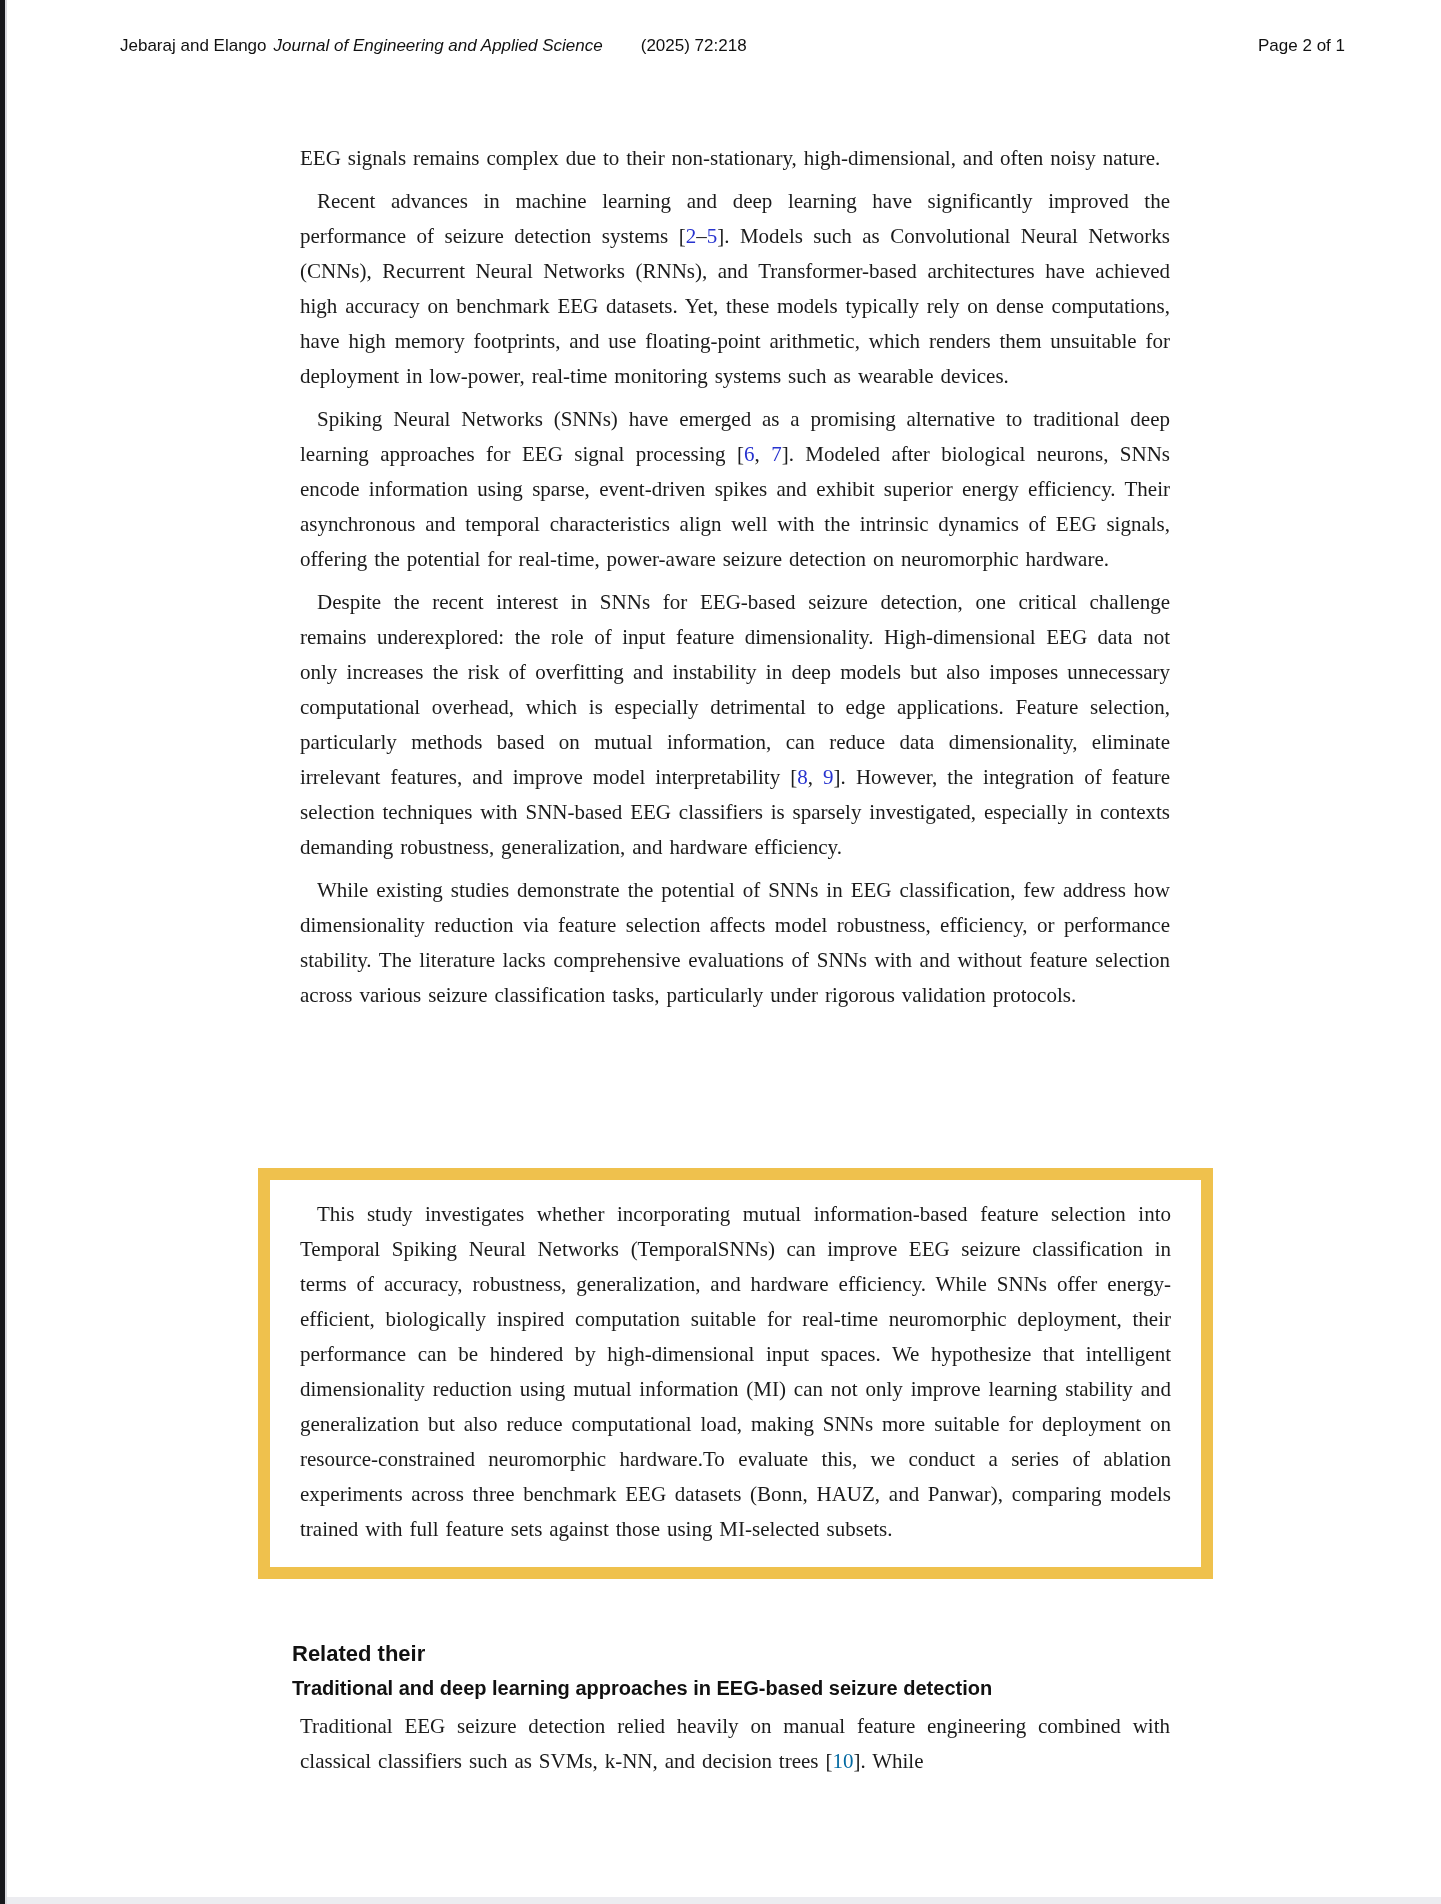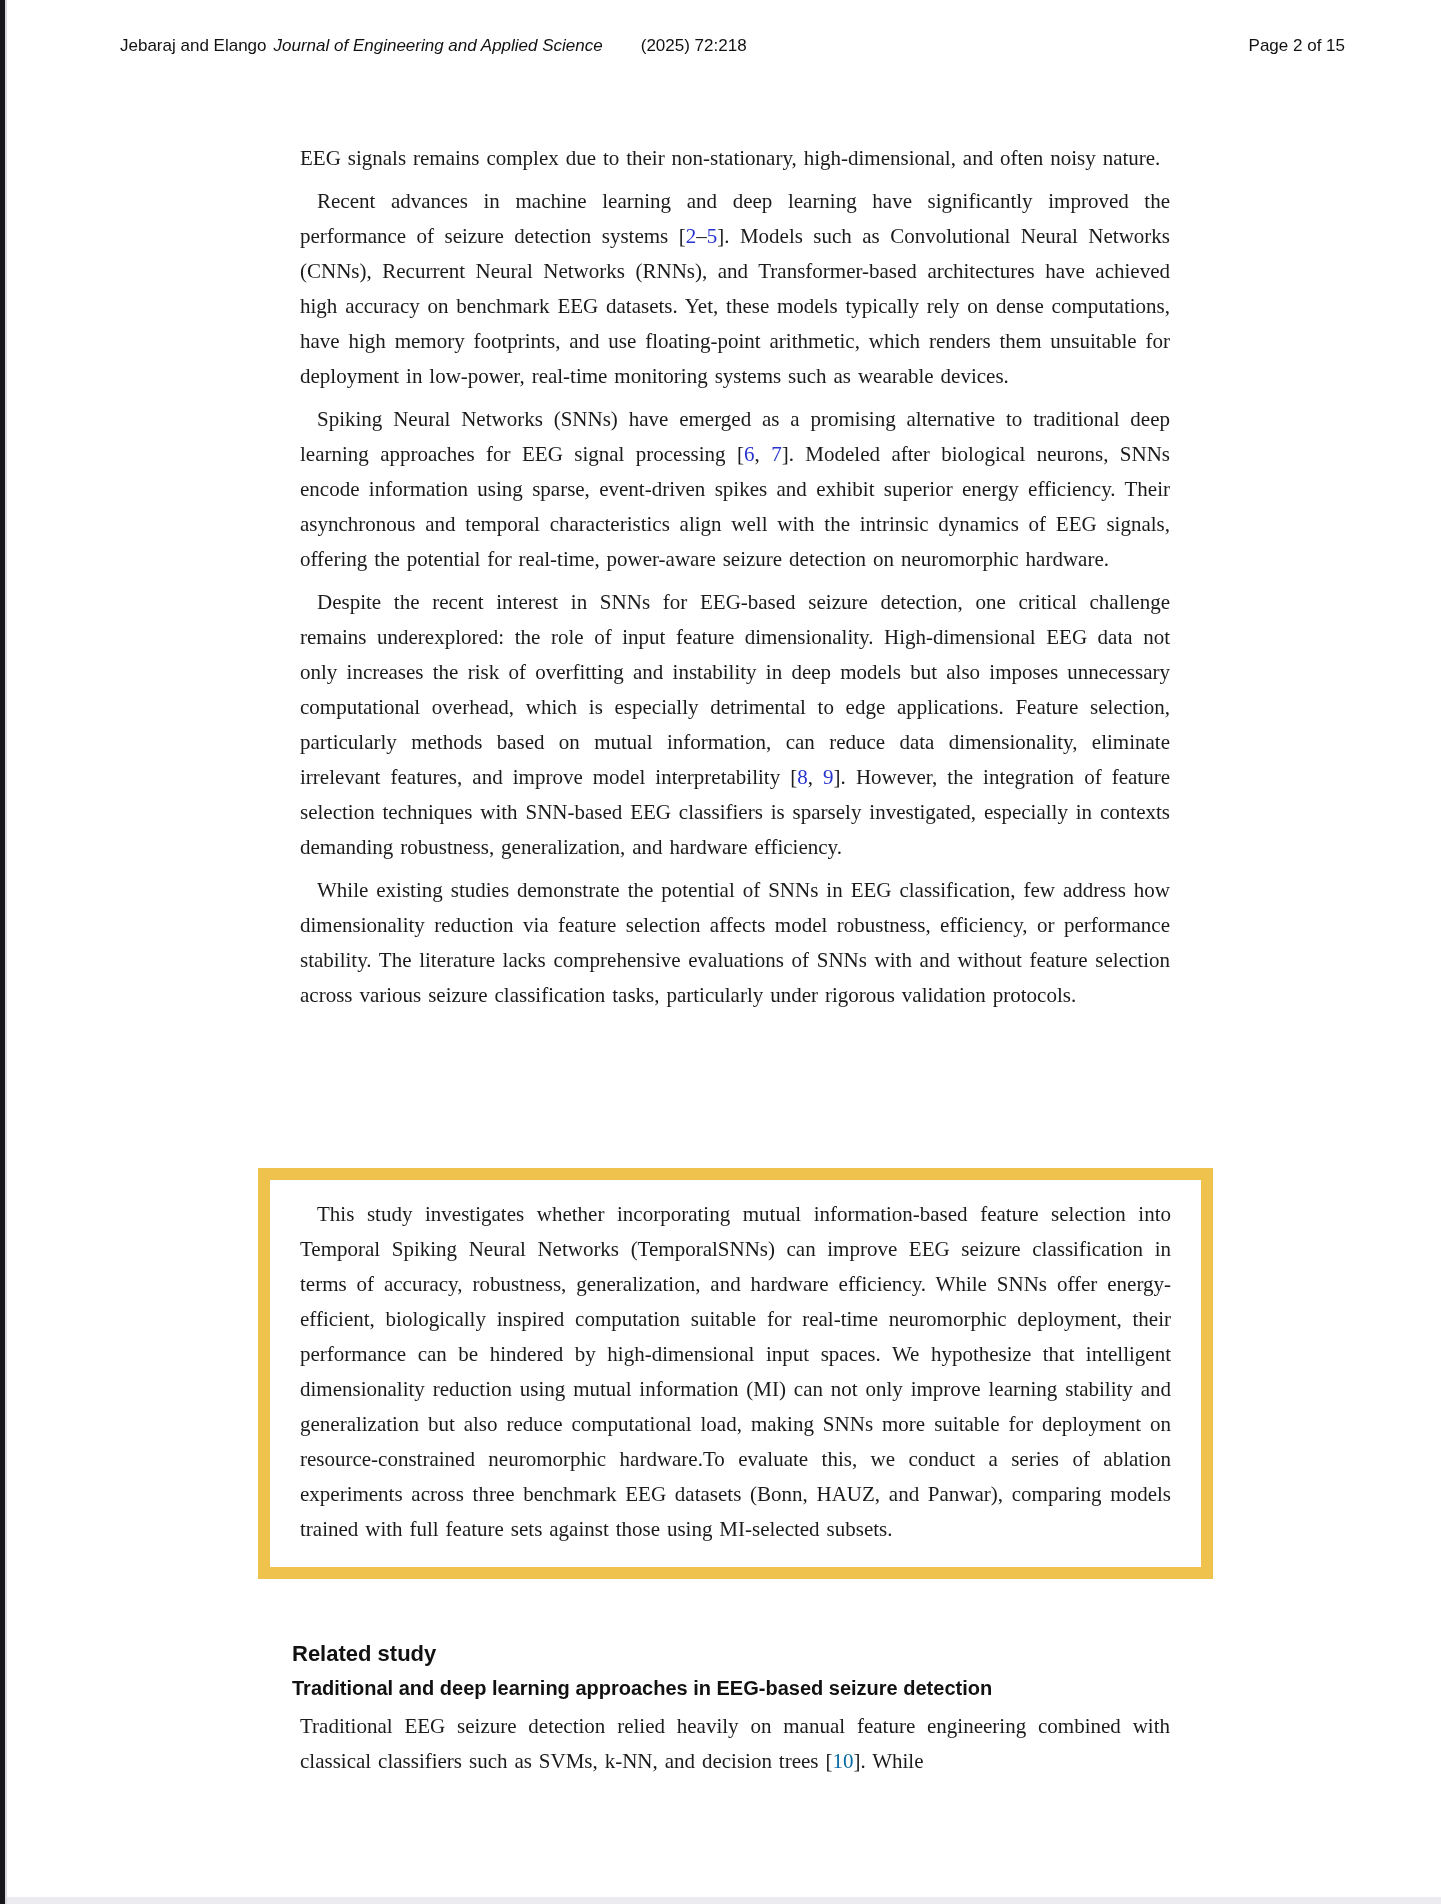--- a/index.html
+++ b/index.html
@@ -82,36 +82,36 @@
 <div class="page" style="background: rgb(255, 255, 255);">
 
   <div class="edge-left"></div>
   <div class="edge-left-light"></div>
   <div class="edge-bottom"></div>
 
   <header class="running">
     <div class="h-left">
       <span>Jebaraj and Elango</span><span class="journal-title">Journal of Engineering and Applied Science</span><span class="issue">(2025) 72:218</span>
     </div>
-    <div class="h-right">Page 2 of 15</div>
+    <div class="h-right">Page 2 of 1</div>
   </header>
 
   <main class="body-col" id="mount-paras">
       <p class="para">EEG signals remains complex due to their non-stationary, high-dimensional, and often noisy nature.</p>
       <p class="para indent">Recent advances in machine learning and deep learning have significantly improved the performance of seizure detection systems [<span class="cite" style="color: rgb(39, 51, 207);">2</span>–<span class="cite" style="color: rgb(39, 51, 207);">5</span>]. Models such as Convolutional Neural Networks (CNNs), Recurrent Neural Networks (RNNs), and Transformer-based architectures have achieved high accuracy on benchmark EEG datasets. Yet, these models typically rely on dense computations, have high memory footprints, and use floating-point arithmetic, which renders them unsuitable for deployment in low-power, real-time monitoring systems such as wearable devices.</p>
       <p class="para indent">Spiking Neural Networks (SNNs) have emerged as a promising alternative to traditional deep learning approaches for EEG signal processing [<span class="cite" style="color: rgb(39, 51, 207);">6</span>, <span class="cite" style="color: rgb(39, 51, 207);">7</span>]. Modeled after biological neurons, SNNs encode information using sparse, event-driven spikes and exhibit superior energy efficiency. Their asynchronous and temporal characteristics align well with the intrinsic dynamics of EEG signals, offering the potential for real-time, power-aware seizure detection on neuromorphic hardware.</p>
       <p class="para indent">Despite the recent interest in SNNs for EEG-based seizure detection, one critical challenge remains underexplored: the role of input feature dimensionality. High-dimensional EEG data not only increases the risk of overfitting and instability in deep models but also imposes unnecessary computational overhead, which is especially detrimental to edge applications. Feature selection, particularly methods based on mutual information, can reduce data dimensionality, eliminate irrelevant features, and improve model interpretability [<span class="cite" style="color: rgb(39, 51, 207);">8</span>, <span class="cite" style="color: rgb(39, 51, 207);">9</span>]. However, the integration of feature selection techniques with SNN-based EEG classifiers is sparsely investigated, especially in contexts demanding robustness, generalization, and hardware efficiency.</p>
       <p class="para indent">While existing studies demonstrate the potential of SNNs in EEG classification, few address how dimensionality reduction via feature selection affects model robustness, efficiency, or performance stability. The literature lacks comprehensive evaluations of SNNs with and without feature selection across various seizure classification tasks, particularly under rigorous validation protocols.</p>
     </main>
 
   <aside class="highlight-box" id="mount-highlight" style="border-color: rgb(239, 193, 77);">
       <p class="para indent">This study investigates whether incorporating mutual information-based feature selection into Temporal Spiking Neural Networks (TemporalSNNs) can improve EEG seizure classification in terms of accuracy, robustness, generalization, and hardware efficiency. While SNNs offer energy-efficient, biologically inspired computation suitable for real-time neuromorphic deployment, their performance can be hindered by high-dimensional input spaces. We hypothesize that intelligent dimensionality reduction using mutual information (MI) can not only improve learning stability and generalization but also reduce computational load, making SNNs more suitable for deployment on resource-constrained neuromorphic hardware.To evaluate this, we conduct a series of ablation experiments across three benchmark EEG datasets (Bonn, HAUZ, and Panwar), comparing models trained with full feature sets against those using MI-selected subsets.</p>
     </aside>
 
   <section class="related">
-    <h2>Related study</h2>
+    <h2>Related their</h2>
     <h3>Traditional and deep learning approaches in EEG-based seizure detection</h3>
     <div id="mount-related">
         <p class="para">Traditional EEG seizure detection relied heavily on manual feature engineering combined with classical classifiers such as SVMs, k-NN, and decision trees [<span class="cite" style="color: #0369a1;">10</span>]. While</p>
       </div>
   </section>
 
 </div>
 
 </body></html>

